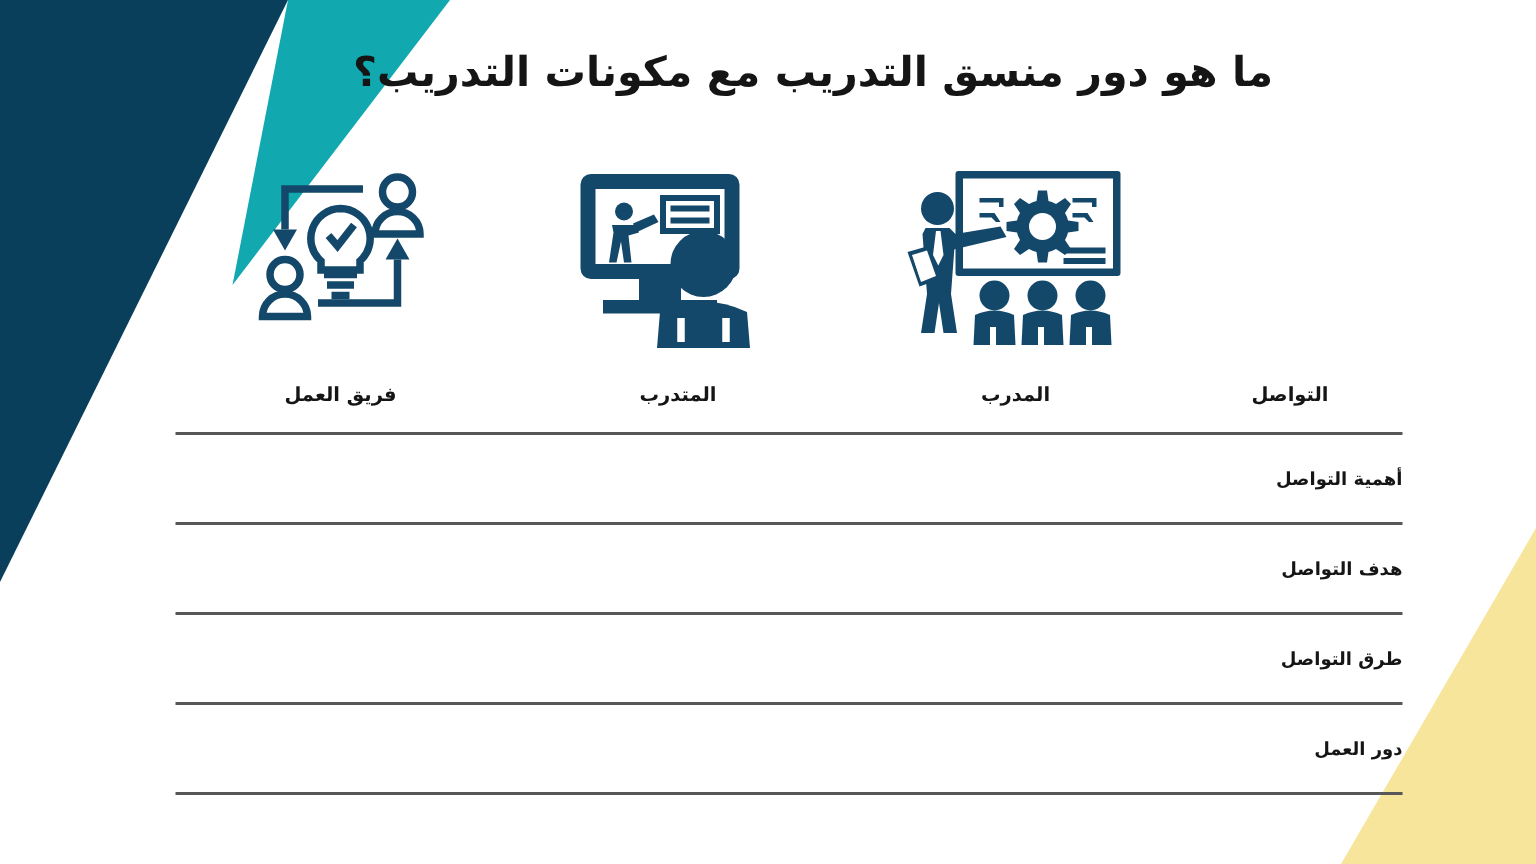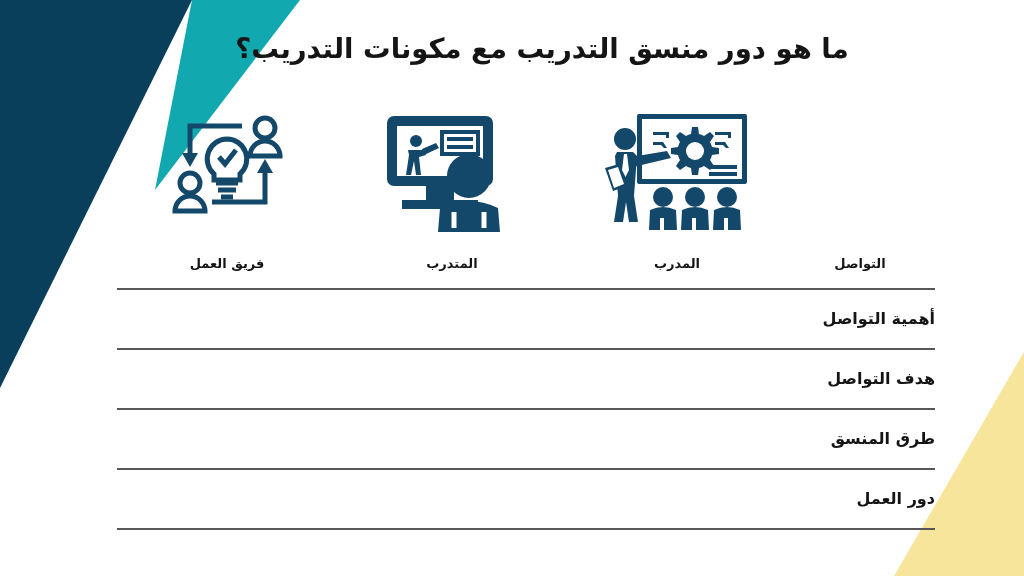--- a/index.html
+++ b/index.html
@@ -124,21 +124,21 @@
     height: 58px;
   }
   .row-label {
     position: absolute;
     right: 0;
     top: 0;
     height: 68px;
     line-height: 58px;
     width: 180px;
     text-align: right;
-    font-size: 16px;
+    font-size: 12px;
     font-weight: bold;
     color: #151515;
     white-space: nowrap;
     direction: rtl;
   }
   .row-blank {
     position: absolute;
     left: 0;
     top: 0;
     height: 58px;
@@ -296,21 +296,21 @@
     <div class="rule"></div>
 
     <div class="data-row">
       <div class="row-label">هدف التواصل</div>
       <div class="row-blank"></div>
     </div>
 
     <div class="rule"></div>
 
     <div class="data-row">
-      <div class="row-label">طرق المنسق</div>
+      <div class="row-label">طرق التواصل</div>
       <div class="row-blank"></div>
     </div>
 
     <div class="rule"></div>
 
     <div class="data-row">
       <div class="row-label">دور العمل</div>
       <div class="row-blank"></div>
     </div>
 

